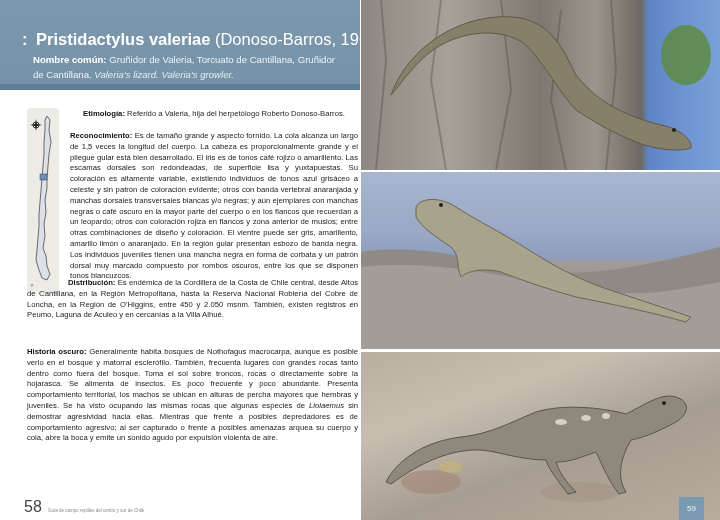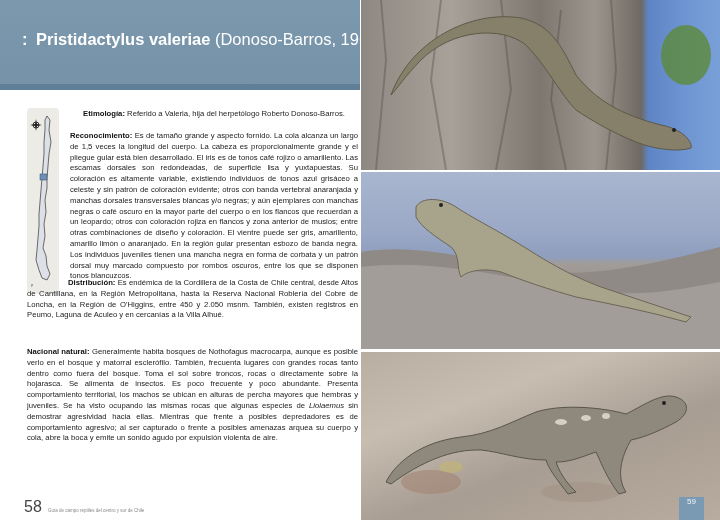--- a/index.html
+++ b/index.html
@@ -57,32 +57,37 @@
     background: linear-gradient(90deg, #8e8882 0%, #a8a199 25%, #7d7770 50%, #9c958d 65%, #6e6962 78%, #5e84c4 80%, #6e95d2 90%, #7aa0d8 100%); }
   .photo-2 { top: 172px; height: 177px;
     background: linear-gradient(180deg, #a9b6cf 0%, #9aa8c6 35%, #8f9dbe 48%, #a19c97 52%, #928c86 75%, #8a847d 100%); }
   .photo-3 { top: 352px; height: 168px;
     background: linear-gradient(160deg, #b9aea2 0%, #c7bdb1 30%, #a89d92 60%, #b8ab9f 100%); }
   .photo svg { position: absolute; left: 0; top: 0; }
 
   .page-badge {
     position: absolute; left: 319px; top: 497px; width: 25px; height: 23px;
     background: #7a9ab4; color: #eef3f6; font-size: 8px;
-    display: flex; justify-content: center;
+    display: flex; align-items: center; justify-content: center;
   }
 </style>
 </head>
 <body>
 
 <div class="left-page">
   <div class="header-band">
     <div class="title-row">
       <span class="title-bullet">:</span>
       <span class="title-sci">Pristidactylus valeriae</span>
       <span class="title-auth">(Donoso-Barros, 1966)</span>
+    </div>
+    <div class="common-name">
+      <b>Nombre común:</b>
+      <span>Gruñidor de Valeria, Torcuato de Cantillana, Gruñidor de Cantillana.</span>
+      <i>Valeria's lizard. Valeria's growler.</i>
     </div>
   </div>
 
   <div class="map-box">
     <svg width="32" height="186" viewBox="0 0 32 186">
       <g>
         <circle cx="9" cy="17" r="3" fill="none" stroke="#333" stroke-width="1"></circle>
         <path d="M9 11 L10 16 L9 17 L8 16 Z M9 23 L10 18 L9 17 L8 18 Z M3 17 L8 16 L9 17 L8 18 Z M15 17 L10 16 L9 17 L10 18 Z" fill="#222"></path>
       </g>
       <path d="M20 8 L23 12 L22 22 L24 34 L22 46 L21 58 L20 70 L20 80 L18 92 L19 104 L17 116 L18 128 L16 140 L19 148 L20 158 L23 166 L20 172 L15 170 L12 162 L9 152 L10 142 L11 130 L12 118 L12 106 L13 94 L14 82 L15 70 L16 58 L17 46 L17 34 L18 22 L18 12 Z" fill="#dde0e6" stroke="#333" stroke-width="0.7"></path>
@@ -100,21 +105,21 @@
     <b>Reconocimiento:</b>
     <span>Es de tamaño grande y aspecto fornido. La cola alcanza un largo de 1,5 veces la longitud del cuerpo. La cabeza es proporcionalmente grande y el pliegue gular está bien desarrollado. El iris es de tonos café rojizo o amarillento. Las escamas dorsales son redondeadas, de superficie lisa y yuxtapuestas. Su coloración es altamente variable, existiendo individuos de tonos azul grisáceo a celeste y sin patrón de coloración evidente; otros con banda vertebral anaranjada y manchas dorsales transversales blancas y/o negras; y aún ejemplares con manchas negras o café oscuro en la mayor parte del cuerpo o en los flancos que recuerdan a un leopardo; otros con coloración rojiza en flancos y zona anterior de muslos; entre otras combinaciones de diseño y coloración. El vientre puede ser gris, amarillento, amarillo limón o anaranjado. En la región gular presentan esbozo de banda negra. Los individuos juveniles tienen una mancha negra en forma de corbata y un patrón dorsal muy marcado compuesto por rombos oscuros, entre los que se disponen tonos blancuzcos.</span>
   </div>
 
   <div class="text p-dist">
     <b>Distribución:</b>
     <span>Es endémica de la Cordillera de la Costa de Chile central, desde Altos de Cantillana, en la Región Metropolitana, hasta la Reserva Nacional Roblería del Cobre de Loncha, en la Región de O'Higgins, entre 450 y 2.050 msnm. También, existen registros en Peumo, Laguna de Aculeo y en cercanías a la Villa Alhué.</span>
   </div>
 
   <div class="text p-hist">
-    <b>Nacional natural:</b>
+    <b>Historia oscuro:</b>
     <span>Generalmente habita bosques de Nothofagus macrocarpa, aunque es posible verlo en el bosque y matorral esclerófilo. También, frecuenta lugares con grandes rocas tanto dentro como fuera del bosque. Toma el sol sobre troncos, rocas o directamente sobre la hojarasca. Se alimenta de insectos. Es poco frecuente y poco abundante. Presenta comportamiento territorial, los machos se ubican en alturas de percha mayores que hembras y juveniles. Se ha visto ocupando las mismas rocas que algunas especies de </span><i>Liolaemus</i><span> sin demostrar agresividad hacia ellas. Mientras que frente a posibles depredadores es de comportamiento agresivo; al ser capturado o frente a posibles amenazas arquea su cuerpo y cola, abre la boca y emite un sonido agudo por expulsión violenta de aire.</span>
   </div>
 
   <div class="footer-left">
     <span class="pg">58</span>
     <span class="guide">Guía de campo reptiles del centro y sur de Chile</span>
   </div>
 </div>
 
 <div class="right-page">

